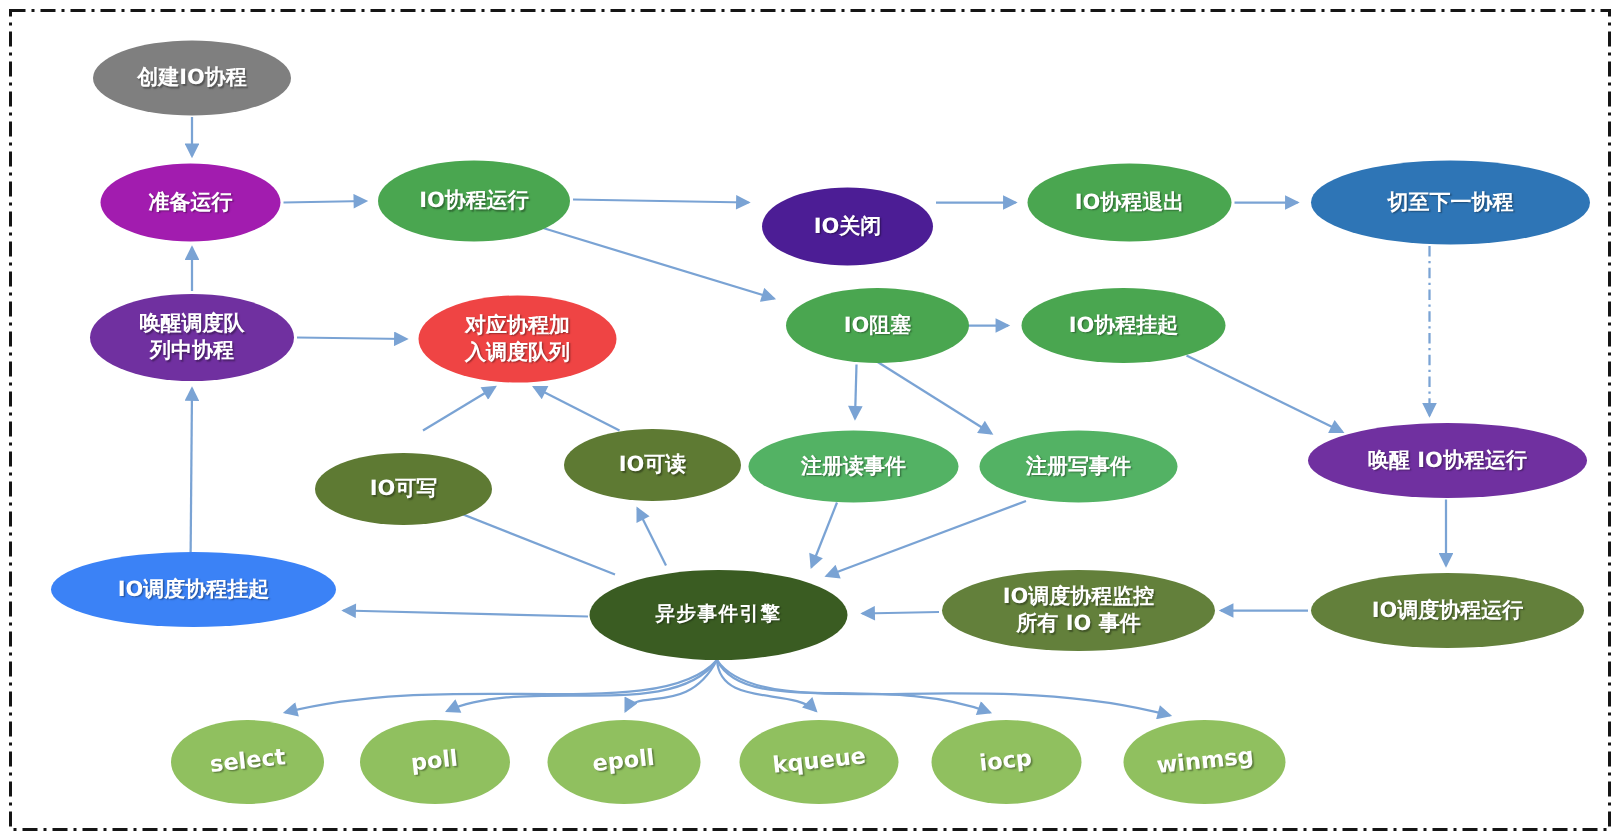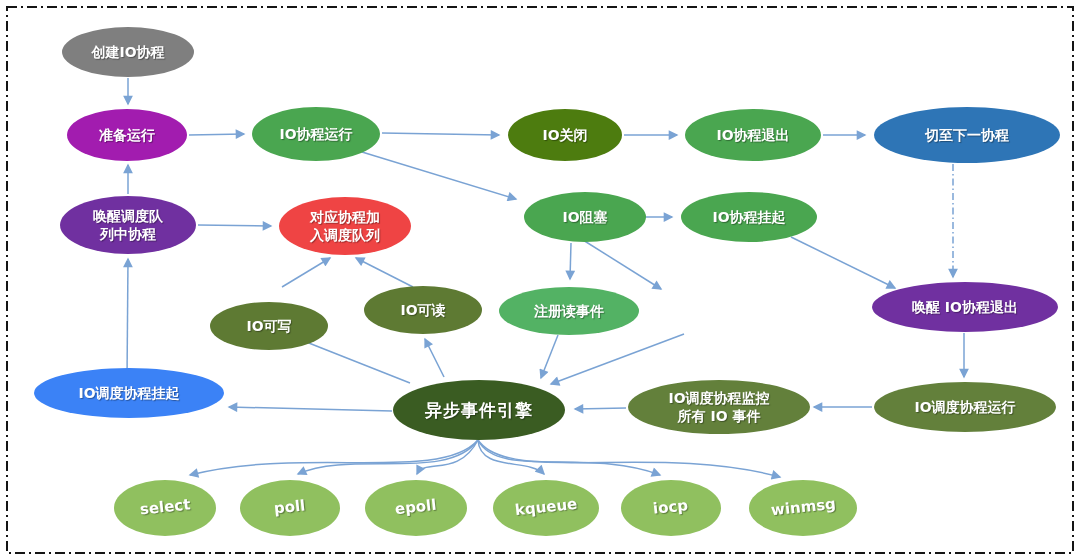--- a/index.html
+++ b/index.html
@@ -12,21 +12,21 @@
   path.edge.dashdot{stroke-dasharray:7 3 1.5 3;}
   #arw path{fill:var(--arrow,#7aa3d4);}
   rect.frame{fill:none;stroke:var(--border,#151515);stroke-width:2;stroke-dasharray:10 4 2 4;}
   .node{
     position:absolute;z-index:2;border-radius:50%;
     display:flex;align-items:center;justify-content:center;
     color:#ffffff;font-weight:bold;font-size:14px;line-height:1.3;
     text-align:center;white-space:pre-line;
     text-shadow:1px 1px 1px rgba(0,0,0,.35);
   }
-  .node.lg{font-size:17px;letter-spacing:1px;}
+  .node.lg{font-size:13px;letter-spacing:1px;}
   .node.sm{font-size:15px;}
   .tilt{display:inline-block;transform:rotate(-6deg);}
 </style>
 </head>
 <body>
 
 <div id="canvas">
 
   <svg id="edges" width="1080" height="560" viewBox="0 0 1080 560">
     <defs>
@@ -65,33 +65,34 @@
     <path class="edge" d="M478,440 C448,482 352,450 298,474" marker-end="url(#arw)"></path>
     <path class="edge" d="M478,440 C458,478 425,458 417,474" marker-end="url(#arw)"></path>
     <path class="edge" d="M478,440 C480,472 528,458 544,474" marker-end="url(#arw)"></path>
     <path class="edge" d="M478,440 C497,479 588,448 660,475" marker-end="url(#arw)"></path>
     <path class="edge" d="M478,440 C508,485 655,443 780,477" marker-end="url(#arw)"></path>
   </svg>
 
   <div class="node" style="left: 62px; top: 27px; width: 132px; height: 50px; background: rgb(127, 127, 127);">创建IO协程</div>
   <div class="node" style="left: 67px; top: 109px; width: 120px; height: 52px; background: #a21caf;">准备运行</div>
   <div class="node" style="left: 252px; top: 107px; width: 128px; height: 54px; background: rgb(74, 166, 80);">IO协程运行</div>
-  <div class="node" style="left: 508px; top: 109px; width: 114px; height: 52px; background: #4d7c0f;">IO关闭</div>
+  <div class="node" style="left: 508px; top: 125px; width: 114px; height: 52px; background: #4c1d95;">IO关闭</div>
   <div class="node" style="left: 685px; top: 109px; width: 136px; height: 52px; background: rgb(74, 166, 80);">IO协程退出</div>
   <div class="node" style="left: 874px; top: 107px; width: 186px; height: 56px; background: rgb(46, 117, 182);">切至下一协程</div>
   <div class="node" style="left: 60px; top: 196px; width: 136px; height: 58px; background: rgb(112, 48, 160);">唤醒调度队
 列中协程</div>
   <div class="node" style="left: 279px; top: 197px; width: 132px; height: 58px; background: #ef4444;">对应协程加
 入调度队列</div>
   <div class="node" style="left: 524px; top: 192px; width: 122px; height: 50px; background: rgb(74, 166, 80);">IO阻塞</div>
   <div class="node" style="left: 681px; top: 192px; width: 136px; height: 50px; background: rgb(74, 166, 80);">IO协程挂起</div>
   <div class="node" style="left: 210px; top: 302px; width: 118px; height: 48px; background: rgb(94, 122, 51);">IO可写</div>
-  <div class="node" style="left: 364px; top: 286px; width: 118px; height: 48px; background: rgb(94, 122, 51);">IO可读</div>
+  <div class="node" style="left: 376px; top: 286px; width: 118px; height: 48px; background: rgb(94, 122, 51);">IO可读</div>
   <div class="node" style="left: 499px; top: 287px; width: 140px; height: 48px; background: rgb(83, 178, 100);">注册读事件</div>
-  <div class="node" style="left: 872px; top: 282px; width: 186px; height: 50px; background: rgb(112, 48, 160);">唤醒 IO协程退出</div>
+  <div class="node" style="left: 653px; top: 287px; width: 132px; height: 48px; background: rgb(83, 178, 100);">注册写事件</div>
+  <div class="node" style="left: 872px; top: 282px; width: 186px; height: 50px; background: rgb(112, 48, 160);">唤醒 IO协程运行</div>
   <div class="node" style="left: 34px; top: 368px; width: 190px; height: 50px; background: #3b82f6;">IO调度协程挂起</div>
   <div class="node lg" style="left: 393px; top: 380px; width: 172px; height: 60px; background: rgb(58, 92, 34);">异步事件引擎</div>
   <div class="node" style="left: 628px; top: 380px; width: 182px; height: 54px; background: rgb(99, 128, 59);">IO调度协程监控
 所有 IO 事件</div>
   <div class="node" style="left: 874px; top: 382px; width: 182px; height: 50px; background: rgb(99, 128, 59);">IO调度协程运行</div>
 
   <div class="node sm" style="left: 114px; top: 480px; width: 102px; height: 56px; background: rgb(144, 192, 95);"><span class="tilt">select</span></div>
   <div class="node sm" style="left: 240px; top: 480px; width: 100px; height: 56px; background: rgb(144, 192, 95);"><span class="tilt">poll</span></div>
   <div class="node sm" style="left: 365px; top: 480px; width: 102px; height: 56px; background: rgb(144, 192, 95);"><span class="tilt">epoll</span></div>
   <div class="node sm" style="left: 493px; top: 480px; width: 106px; height: 56px; background: rgb(144, 192, 95);"><span class="tilt">kqueue</span></div>

